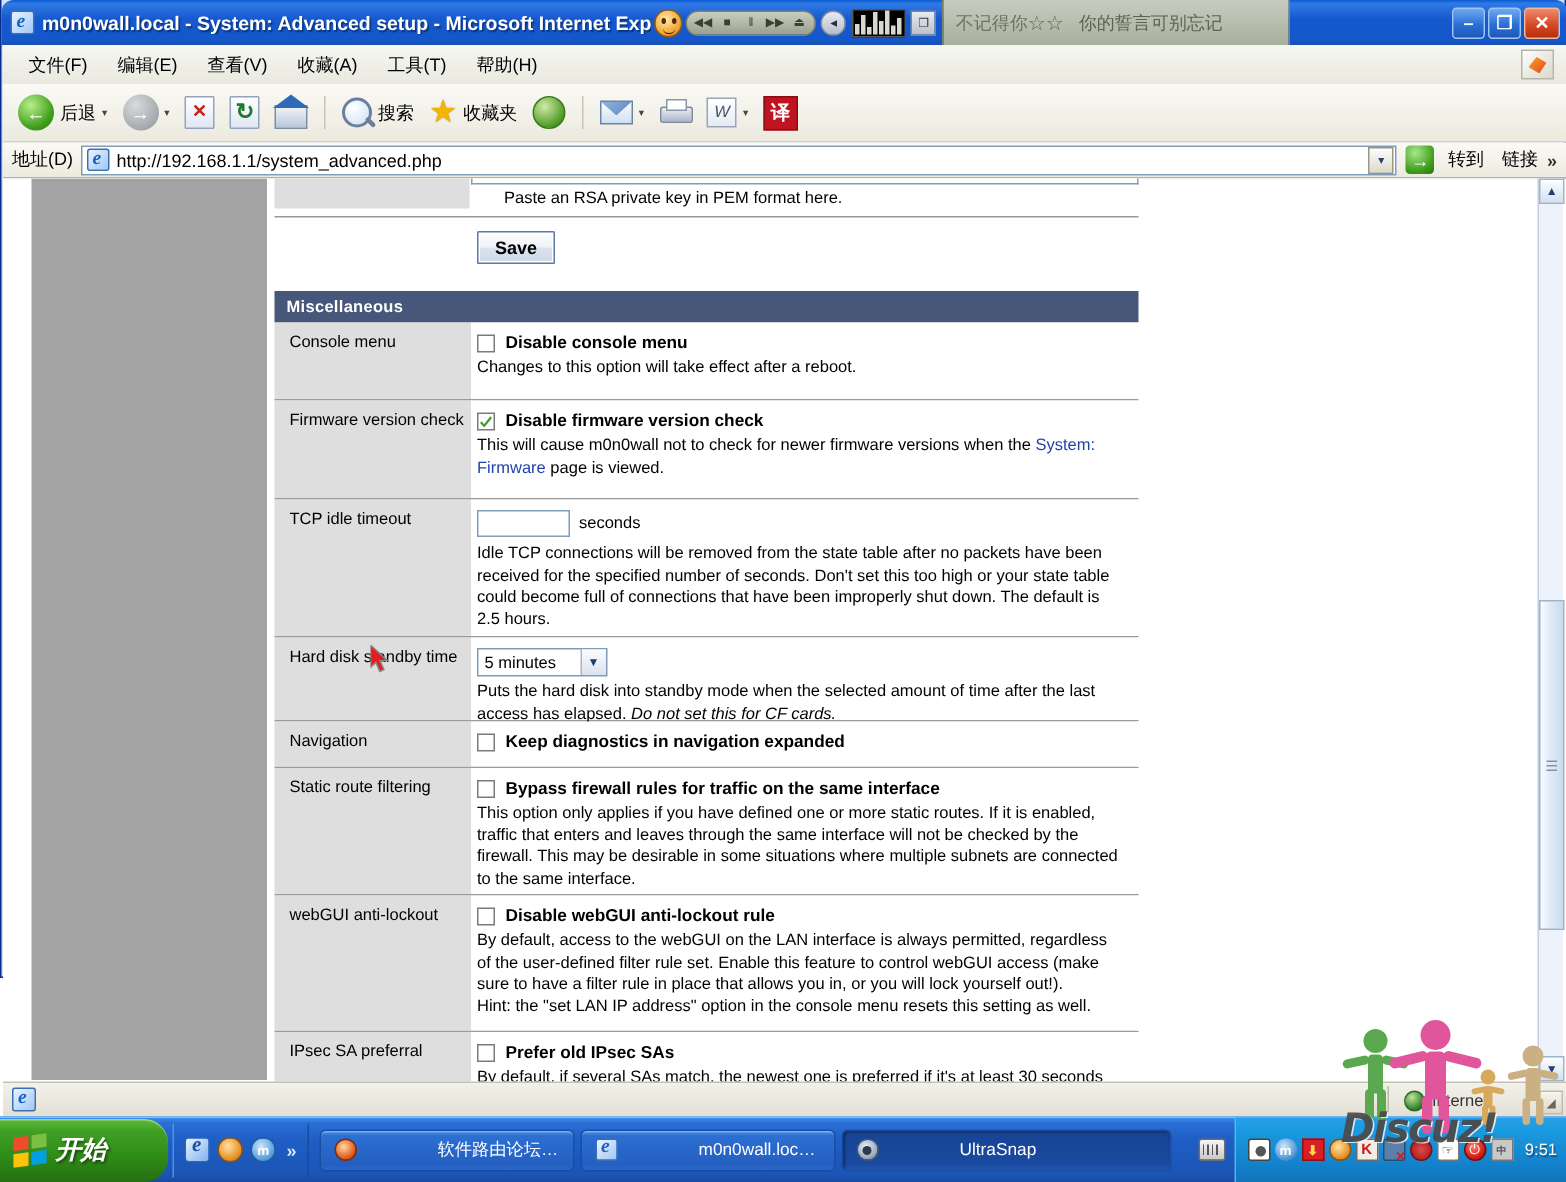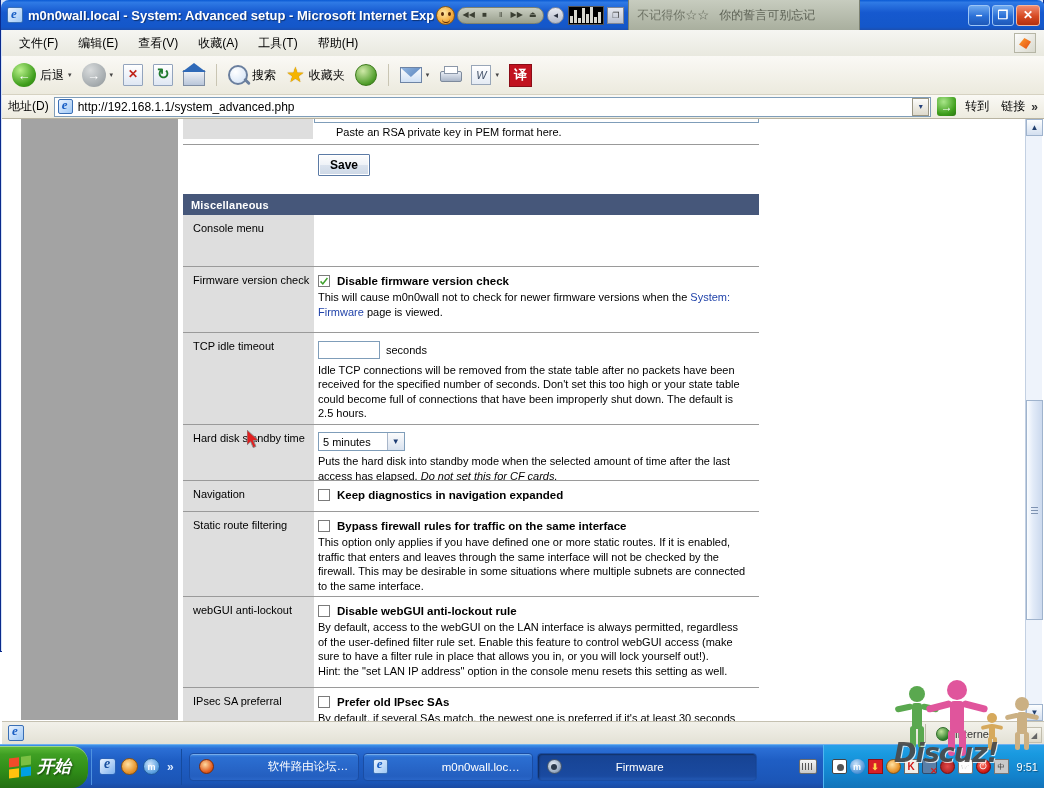--- a/index.html
+++ b/index.html
@@ -347,21 +347,21 @@
   }
 
   
   .taskbar {
     position:absolute; left:0; bottom:0; width:1044px; height:44px;
     background: linear-gradient(to bottom,#3d92e8 0%, #2b6fd6 8%, #1f5ec4 35%, #1b55b6 88%, #1a4aa2 100%);
     border-top:1px solid #6fb0ef;
     display:flex; align-items:center;
   }
   .startbtn {
-    width:88px; height:42px; margin-left:0;
+    width:112px; height:42px; margin-left:0;
     background: linear-gradient(to bottom,#5fbb3a 0%, #3f9f23 20%, #2f8c18 60%, #246f12 100%);
     border-top-right-radius: 16px; border-bottom-right-radius: 16px;
     display:flex; align-items:center; gap:6px; padding-left:9px;
     box-shadow: inset 0 1px 0 rgba(255,255,255,.4);
     flex:none;
   }
   .winlogo { width:22px;height:20px; display:grid; grid-template-columns:1fr 1fr; grid-template-rows:1fr 1fr; gap:2px; transform: skewY(-8deg); flex:none;}
   .winlogo i { display:block; }
   .winlogo i:nth-child(1){background:#f04b2a;}
   .winlogo i:nth-child(2){background:#7bc043;}
@@ -567,20 +567,27 @@
           <div class="rsa-desc">Paste an RSA private key in PEM format here.</div>
           <div class="rsa-underline"></div>
         </div>
 
         <div class="savebtn" style="left:316px; top:35px;">Save</div>
 
         <div class="sect-header" style="top:75px;">Miscellaneous</div>
 
         <div class="row" style="top:96px; height:52px;">
           <div class="lab">Console menu</div>
+          <div class="fld">
+            <div class="cbline">
+              <span class="cbox"></span>
+              <span class="cblabel">Disable console menu</span>
+            </div>
+            <div class="desc">Changes to this option will take effect after a reboot.</div>
+          </div>
         </div>
 
         <div class="row" style="top:148px; height:66px;">
           <div class="lab">Firmware version check</div>
           <div class="fld">
             <div class="cbline">
               <span class="cbox checked"></span>
               <span class="cblabel">Disable firmware version check</span>
             </div>
             <div class="desc"><span>This will cause m0n0wall not to check for newer firmware versions when the </span><a href="#">System: Firmware</a><span> page is viewed.</span></div>
@@ -744,21 +751,21 @@
       <div class="task w1">
         <span class="ti fox"></span>
         <span class="tasklabel">软件路由论坛 - BSD ...</span>
       </div>
       <div class="task w2">
         <span class="ti ie2"></span>
         <span class="tasklabel">m0n0wall.local - Syst...</span>
       </div>
       <div class="task active">
         <span class="ti snap"></span>
-        <span class="tasklabel">Firmware</span>
+        <span class="tasklabel">UltraSnap</span>
       </div>
       <span style="flex:1"></span>
       <span class="kbdico"></span>
     </div>
 
     <div class="tray">
       <span class="trayico ti-cam"></span>
       <span class="trayico ti-m">m</span>
       <span class="trayico ti-red">⬇</span>
       <span class="trayico ti-face"></span>

